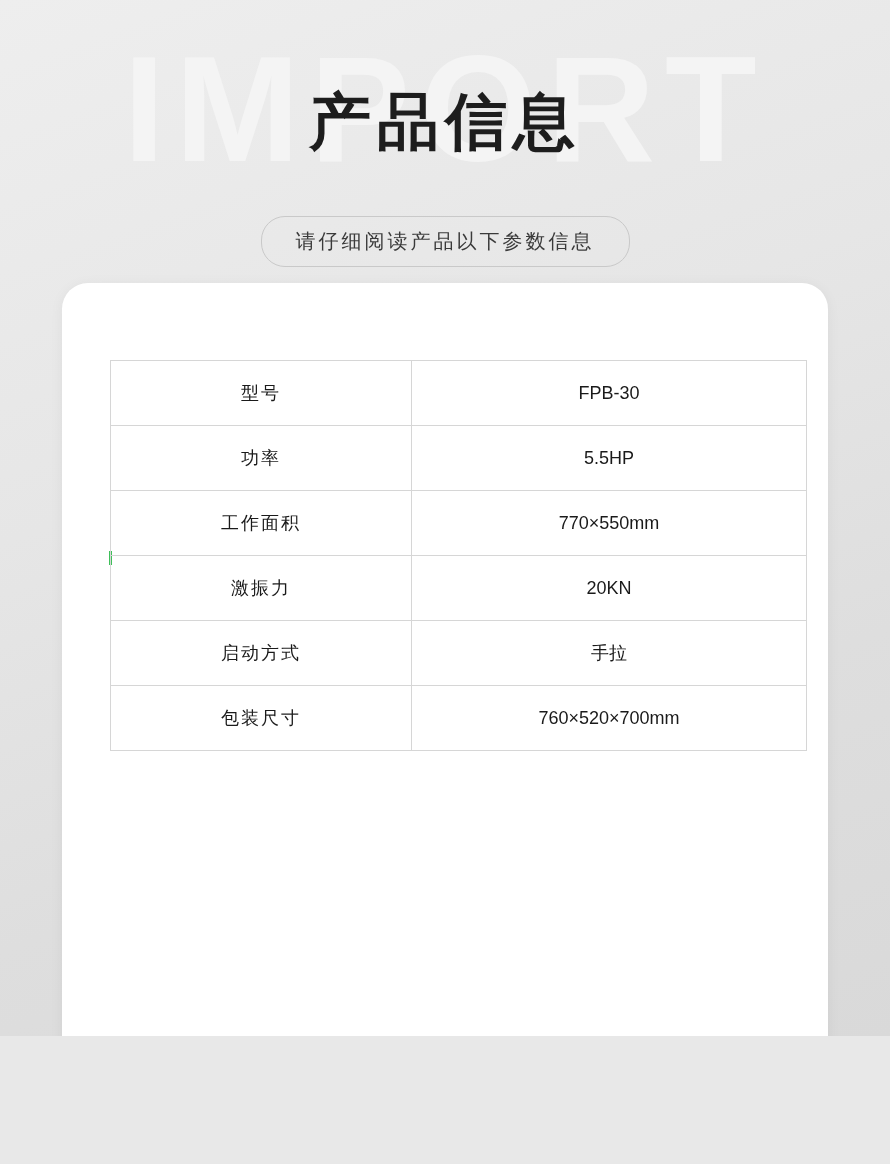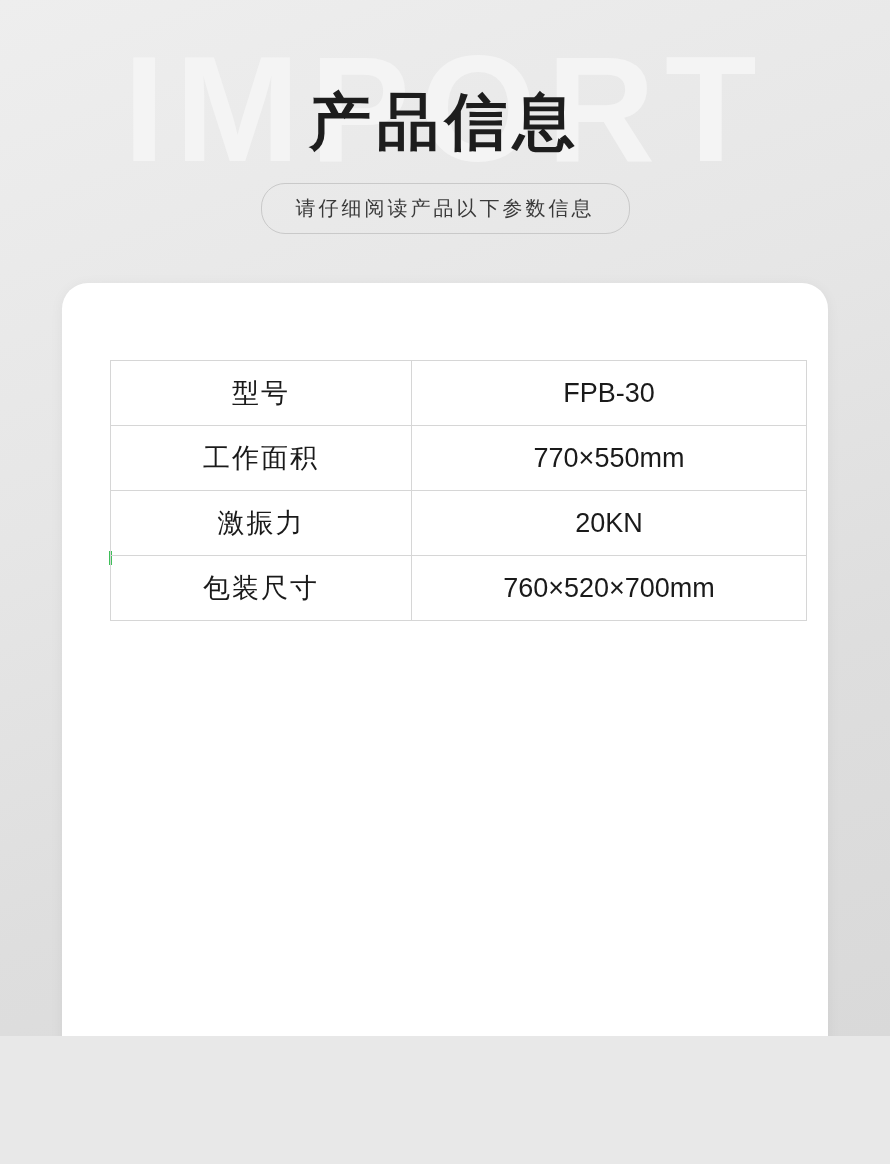--- a/index.html
+++ b/index.html
@@ -61,20 +61,21 @@
 
   .subtitle {
     display: inline-block;
     border: 1px solid #c9c9c9;
     border-radius: 24px;
     padding: 11px 34px;
     font-size: 20px;
     letter-spacing: 3px;
     color: #3a3a3a;
     background: transparent;
+    margin-top: 33px;
   }
 
   .card {
     position: absolute;
     left: 62px;
     top: 283px;
     width: 766px;
     height: 851px;
     background: #ffffff;
     border-radius: 26px;
@@ -88,21 +89,21 @@
     width: 670px;
     border-collapse: collapse;
     table-layout: fixed;
   }
 
   .spec-table td {
     height: 64px;
     border: 1px solid #d6d6d6;
     text-align: center;
     vertical-align: middle;
-    font-size: 27px;
+    font-size: 18px;
     color: #1a1a1a;
     padding: 0 6px;
   }
 
   .spec-table td.label {
     width: 288px;
     letter-spacing: 2px;
   }
 
   .spec-table td.value {
@@ -134,26 +135,34 @@
 
   <div class="card">
     <div class="accent-mark"></div>
     <table class="spec-table">
       <tbody>
         <tr>
           <td class="label">型号</td>
           <td class="value">FPB-30</td>
         </tr>
         <tr>
+          <td class="label">功率</td>
+          <td class="value">5.5HP</td>
+        </tr>
+        <tr>
           <td class="label">工作面积</td>
           <td class="value">770×550mm</td>
         </tr>
         <tr>
           <td class="label">激振力</td>
           <td class="value">20KN</td>
+        </tr>
+        <tr>
+          <td class="label">启动方式</td>
+          <td class="value">手拉</td>
         </tr>
         <tr>
           <td class="label">包装尺寸</td>
           <td class="value">760×520×700mm</td>
         </tr>
       </tbody>
     </table>
   </div>
 
 </div>

